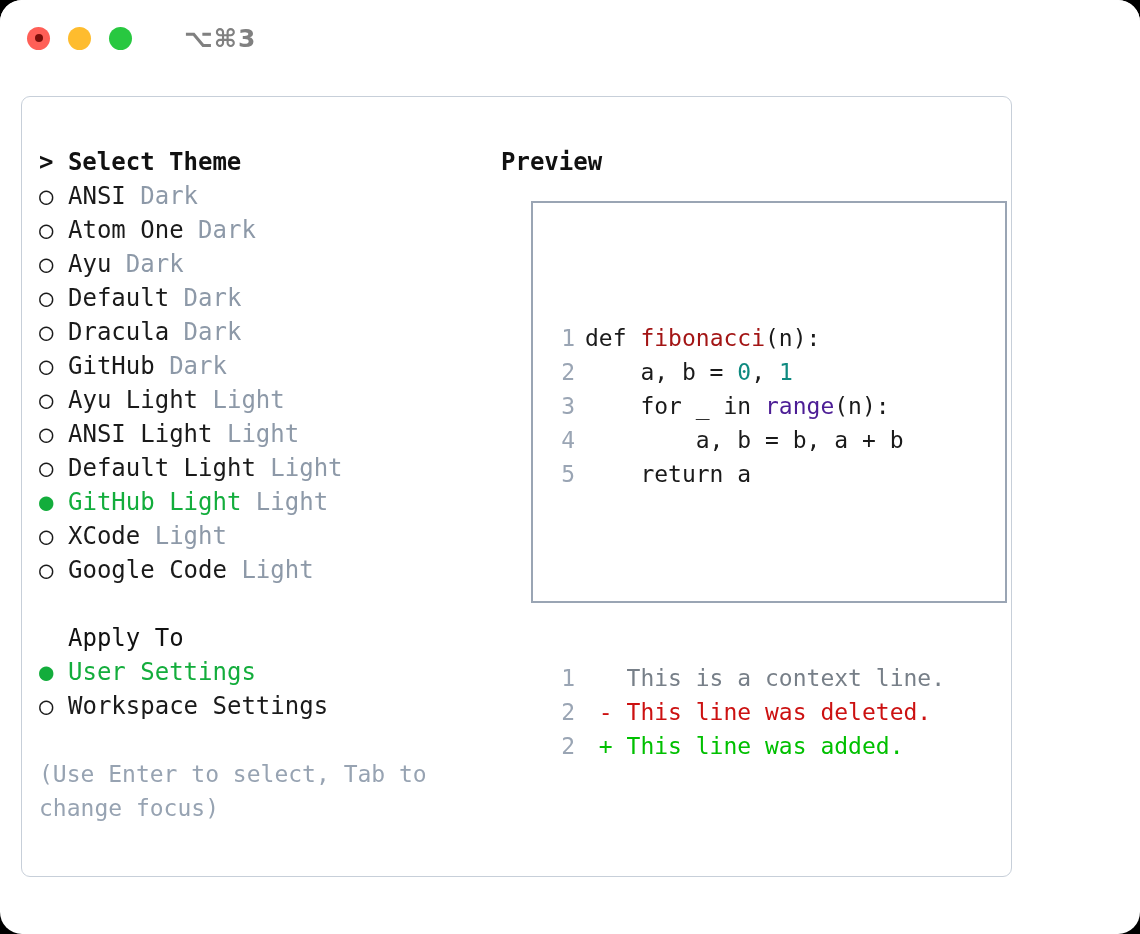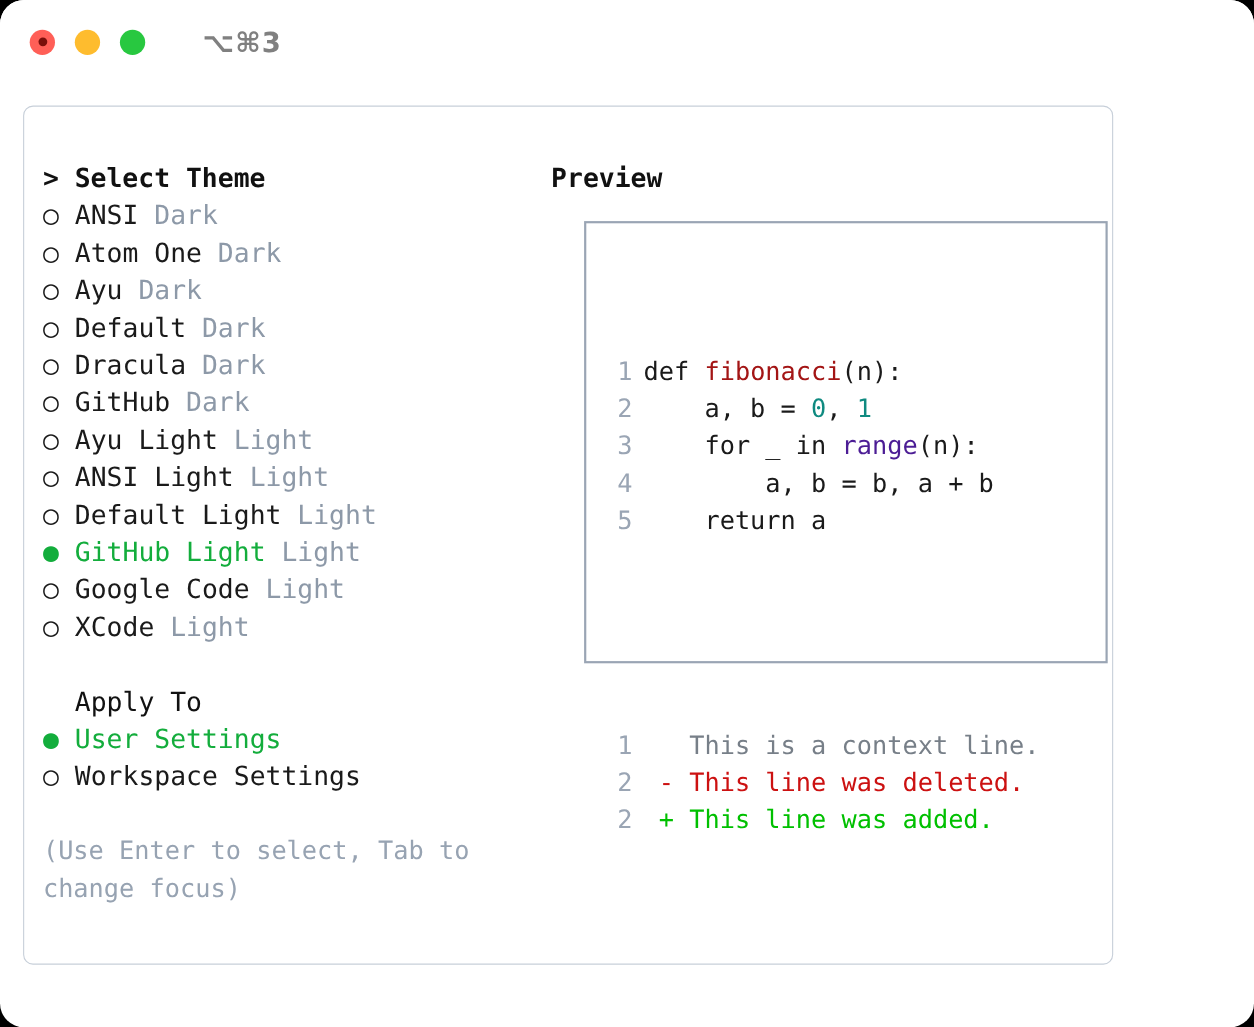--- a/index.html
+++ b/index.html
@@ -206,22 +206,22 @@
           <div class="row"><span class="marker">○</span><span class="label">ANSI</span><span class="tag"> Dark</span></div>
           <div class="row"><span class="marker">○</span><span class="label">Atom One</span><span class="tag"> Dark</span></div>
           <div class="row"><span class="marker">○</span><span class="label">Ayu</span><span class="tag"> Dark</span></div>
           <div class="row"><span class="marker">○</span><span class="label">Default</span><span class="tag"> Dark</span></div>
           <div class="row"><span class="marker">○</span><span class="label">Dracula</span><span class="tag"> Dark</span></div>
           <div class="row"><span class="marker">○</span><span class="label">GitHub</span><span class="tag"> Dark</span></div>
           <div class="row"><span class="marker">○</span><span class="label">Ayu Light</span><span class="tag"> Light</span></div>
           <div class="row"><span class="marker">○</span><span class="label">ANSI Light</span><span class="tag"> Light</span></div>
           <div class="row"><span class="marker">○</span><span class="label">Default Light</span><span class="tag"> Light</span></div>
           <div class="row selected"><span class="marker">●</span><span class="label">GitHub Light</span><span class="tag"> Light</span></div>
+          <div class="row"><span class="marker">○</span><span class="label">XCode</span><span class="tag"> Light</span></div>
           <div class="row"><span class="marker">○</span><span class="label">Google Code</span><span class="tag"> Light</span></div>
-          <div class="row"><span class="marker">○</span><span class="label">XCode</span><span class="tag"> Light</span></div>
         </div>
 
       <div class="spacer"></div>
 
       <div class="subheading">Apply To</div>
 
       <div id="apply-list">
           <div class="row selected"><span class="marker">●</span><span class="label">User Settings</span></div>
           <div class="row"><span class="marker">○</span><span class="label">Workspace Settings</span></div>
         </div>

